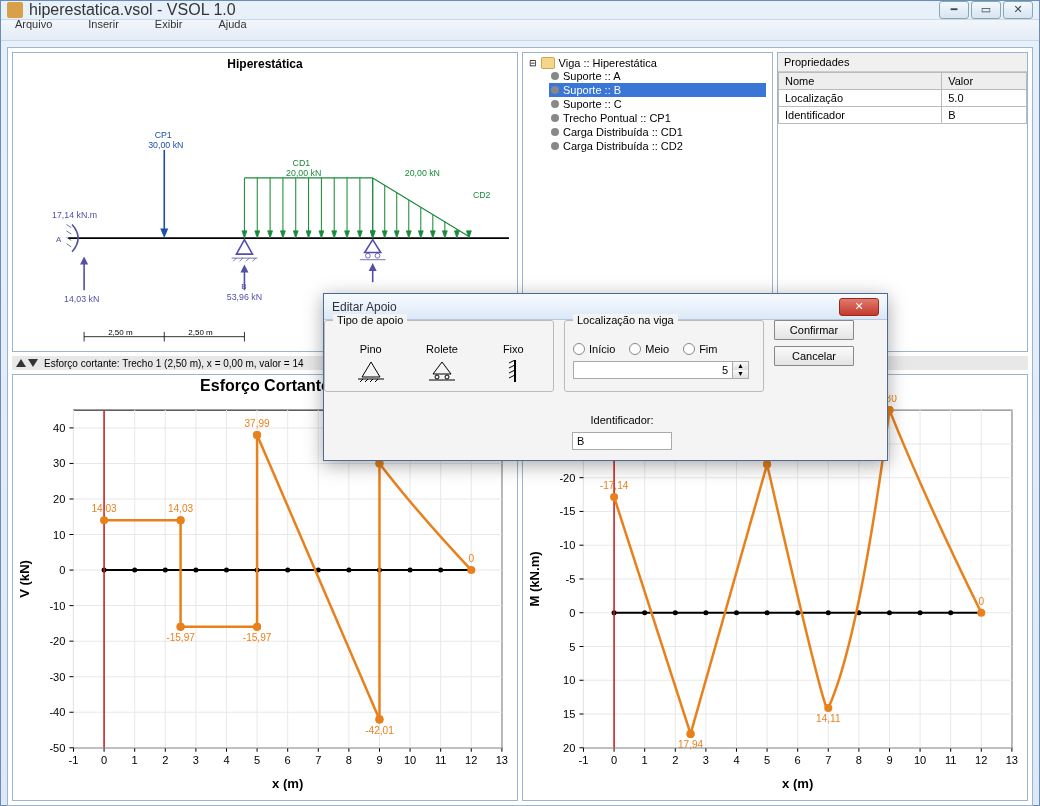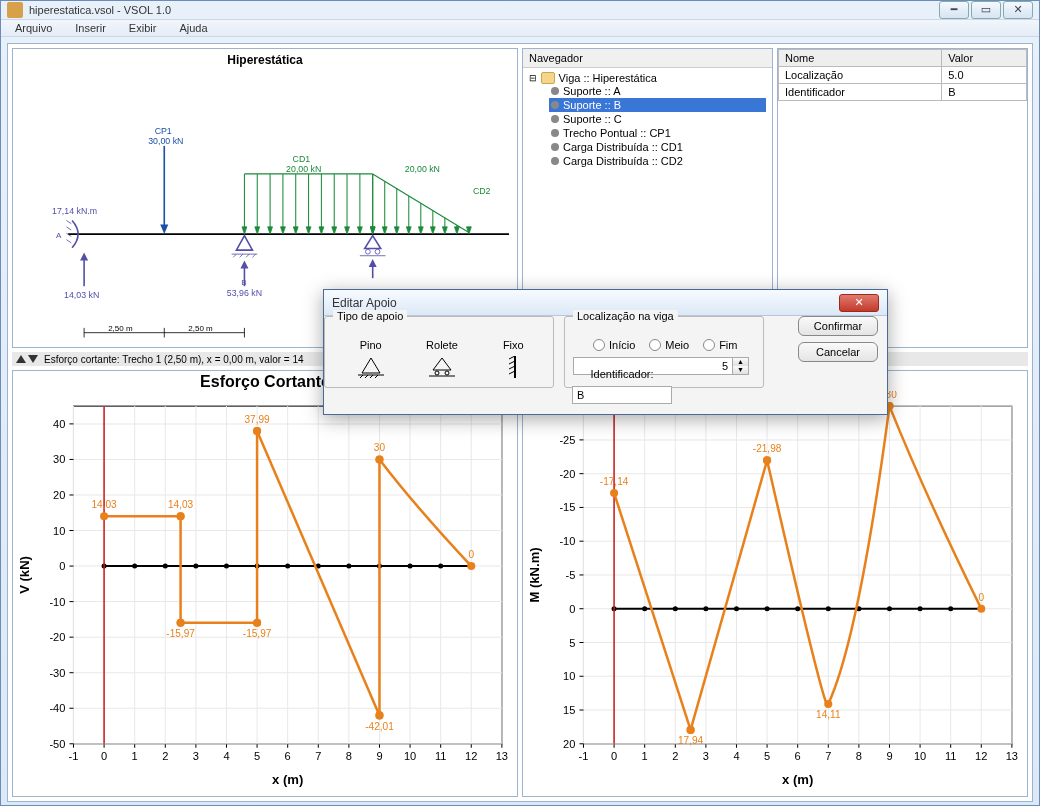--- a/index.html
+++ b/index.html
@@ -2,26 +2,26 @@
 <html><head>
 <meta charset="utf-8">
 <style>
   * { box-sizing: border-box; margin: 0; padding: 0; }
   body { font-family: "Segoe UI", Tahoma, sans-serif; font-size: 11px; background: #fff; overflow: hidden; }
   
   
   .window { width: 1040px; height: 806px; border: 1px solid #6a8cb8; background: linear-gradient(to bottom, #e8f0fa 0%, #dde9f7 100%); display: flex; flex-direction: column; }
   .titlebar { height: 28px; display: flex; align-items: center; padding: 0 6px; }
   .titlebar .app-icon { width: 16px; height: 16px; background: #d8a048; border-radius: 2px; margin-right: 6px; }
-  .titlebar .title { flex: 1; font-size: 11px; color: #333; }
+  .titlebar .title { flex: 1; font-size: 16px; color: #333; }
   .titlebar .winbtns { display: flex; gap: 2px; }
   .titlebar .winbtn { width: 30px; height: 18px; border: 1px solid #8aa; border-radius: 3px; background: linear-gradient(#f4f9ff,#d6e4f2); text-align: center; font-size: 11px; line-height: 14px; color: #444; }
   .titlebar .winbtn.close { background: linear-gradient(#f4f9ff,#d6e4f2); }
   
-  .menubar { height: 22px; background: linear-gradient(#f2f6fc,#e4ecf6); border-top: 1px solid #cbd7e6; border-bottom: 1px solid #cbd7e6; display: flex; align-items: flex-start; padding: 0 6px; gap: 7px; }
+  .menubar { height: 22px; background: linear-gradient(#f2f6fc,#e4ecf6); border-top: 1px solid #cbd7e6; border-bottom: 1px solid #cbd7e6; display: flex; align-items: flex-end; padding: 8px 6px; gap: 20px; }
   .menubar .mitem { padding: 2px 8px; color: #333; }
   
   .content { flex: 1; margin: 6px; background: #fff; border: 1px solid #9db4ce; display: grid; grid-template-columns: 1fr 1fr; grid-template-rows: 300px 14px 1fr; gap: 4px; padding: 4px; position: relative; }
   
   .panel { border: 1px solid #9db4ce; background: #fff; position: relative; overflow: hidden; }
   
   
   .beam-panel { grid-column: 1; grid-row: 1; padding-left: 23px; }
   .beam-title { position: absolute; top: 4px; left: 0; right: 0; text-align: center; font-weight: bold; font-size: 12px; }
   
@@ -45,43 +45,43 @@
   .splitter-h { grid-column: 1 / span 2; grid-row: 2; background: #e8e8e8; height: 14px; display:flex; align-items:center; padding:0 4px; font-size:10px; }
   .splitter-h .arrows { display:flex; gap:2px; margin-right:6px; }
   .splitter-h .arr { width:10px; height:8px; background:#333; clip-path: polygon(50% 0,100% 100%,0 100%); }
   .splitter-h .arr.dn { transform: rotate(180deg); }
   
   .chart-left { grid-column: 1; grid-row: 3; }
   .chart-right { grid-column: 2; grid-row: 3; }
   .chart-title { text-align:center; font-weight:bold; font-size:16px; margin-top:2px; }
   
   
-  .dialog { position: absolute; left: 315px; top: 245px; width: 565px; height: 126px; border: 1px solid #4a6a98; background: #f4f4f4; box-shadow: 0 4px 18px rgba(0,0,0,0.35); z-index: 100; }
+  .dialog { position: absolute; left: 315px; top: 245px; width: 565px; height: 168px; border: 1px solid #4a6a98; background: #f4f4f4; box-shadow: 0 4px 18px rgba(0,0,0,0.35); z-index: 100; }
   .dialog-title { height: 26px; background: linear-gradient(#f7fbff,#dce8f6); display:flex; align-items:center; padding:0 8px; border-bottom:1px solid #b8c8dc; }
   .dialog-title .t { flex:1; font-size:12px; color:#333; }
   .dialog-title .closebtn { width:40px; height:18px; background: linear-gradient(#e07b6f,#c33a2c); border:1px solid #a02818; border-radius:3px; color:#fff; text-align:center; font-size:11px; line-height:15px; }
   .dialog-body { display:flex; gap:10px; }
   .fieldset { border:1px solid #bbb; border-radius:3px; padding: 22px 8px 8px; position:relative; }
   .fieldset .legend { position:absolute; top:-1px; left:8px; background:#f4f4f4; padding:0 4px; font-size:11px; transform:translateY(-50%); }
   .tipo-fs { width: 230px; display:flex; justify-content:space-around; align-items:center; }
   .tipo-opt { display:flex; flex-direction:column; align-items:center; gap:4px; font-size:11px; }
   .tipo-row { display:flex; align-items:center; gap:6px; }
   .tipo-icon { width:28px; height:24px; display:flex; align-items:center; justify-content:center; }
   
   .loc-fs { width: 200px; }
-  .loc-radios { display:flex; gap:14px; margin-bottom:6px; font-size:11px;margin-left:20px; }
+  .loc-radios { display:flex; gap:14px; margin-bottom:6px; font-size:11px; }
   .loc-radios label { display:flex; align-items:center; gap:4px; }
   .loc-radios .radio { width:12px; height:12px; border:1px solid #888; border-radius:50%; background:#fff; }
   .spin { display:flex; }
   .spin input { width:160px; border:1px solid #aaa; padding:2px 4px; font-size:11px; text-align:right; }
   .spin .stepper { width:16px; display:flex; flex-direction:column; border:1px solid #aaa; border-left:none; }
   .spin .stepper div { flex:1; text-align:center; font-size:7px; background:linear-gradient(#fafafa,#e0e0e0); line-height:8px; }
   
   .dlg-right { display:flex; flex-direction:column; gap:6px; }
-  .dlg-btn { width:80px; padding:3px 0; border:1px solid #888; border-radius:6px; background:linear-gradient(#fafafa,#e4e4e4); font-size:11px; text-align:center;margin-left:24px; }
+  .dlg-btn { width:80px; padding:3px 0; border:1px solid #888; border-radius:1px; background:linear-gradient(#fafafa,#e4e4e4); font-size:11px; text-align:center; }
   
   .ident-row { position:absolute; left:248px; bottom:10px; display:flex; align-items:center; gap:6px; font-size:11px;flex-direction:column; }
   .ident-row input { width:100px; border:1px solid #aaa; padding:2px 4px; font-size:11px; }
   
   
   .beam-svg { width:100%; height:100%; }
   .beam-svg text { font-family: inherit; }
   
   .chart-svg { width:100%; height: calc(100% - 22px); }
 </style>
@@ -209,21 +209,20 @@
             <line x1="525" y1="183.875" x2="525" y2="188" stroke-width="1.3"></line>
             <polygon points="525,195 522,186 528,186"></polygon>
             <line x1="540" y1="193" x2="540" y2="188" stroke-width="1.3"></line>
             <polygon points="540,195 537,186 543,186"></polygon>
           </g>
         </svg>
     </div>
 
     <div class="side-panel">
       <div class="nav-panel">
-        <div class="panel-header">Navegador</div>
         <div class="tree">
           <div class="tree-root">
             <span style="font-size:9px;">⊟</span>
             <span class="folder"></span>
             <span>Viga :: Hiperestática</span>
           </div>
           <div class="tree-children" id="tree-children">
               <div class="tree-item">
                 <span class="node-icon"></span>
                 <span>Suporte :: A</span>
@@ -245,20 +244,21 @@
                 <span>Carga Distribuída :: CD1</span>
               </div>
               <div class="tree-item">
                 <span class="node-icon"></span>
                 <span>Carga Distribuída :: CD2</span>
               </div>
             </div>
         </div>
       </div>
       <div class="prop-panel">
+        <div class="panel-header">Propriedades</div>
         <table class="prop-table">
           <thead>
               <tr>
             <th>Nome</th>
             <th>Valor</th>
           </tr>
             </thead>
           <tbody id="prop-rows">
               <tr>
                 <td>Localização</td>

